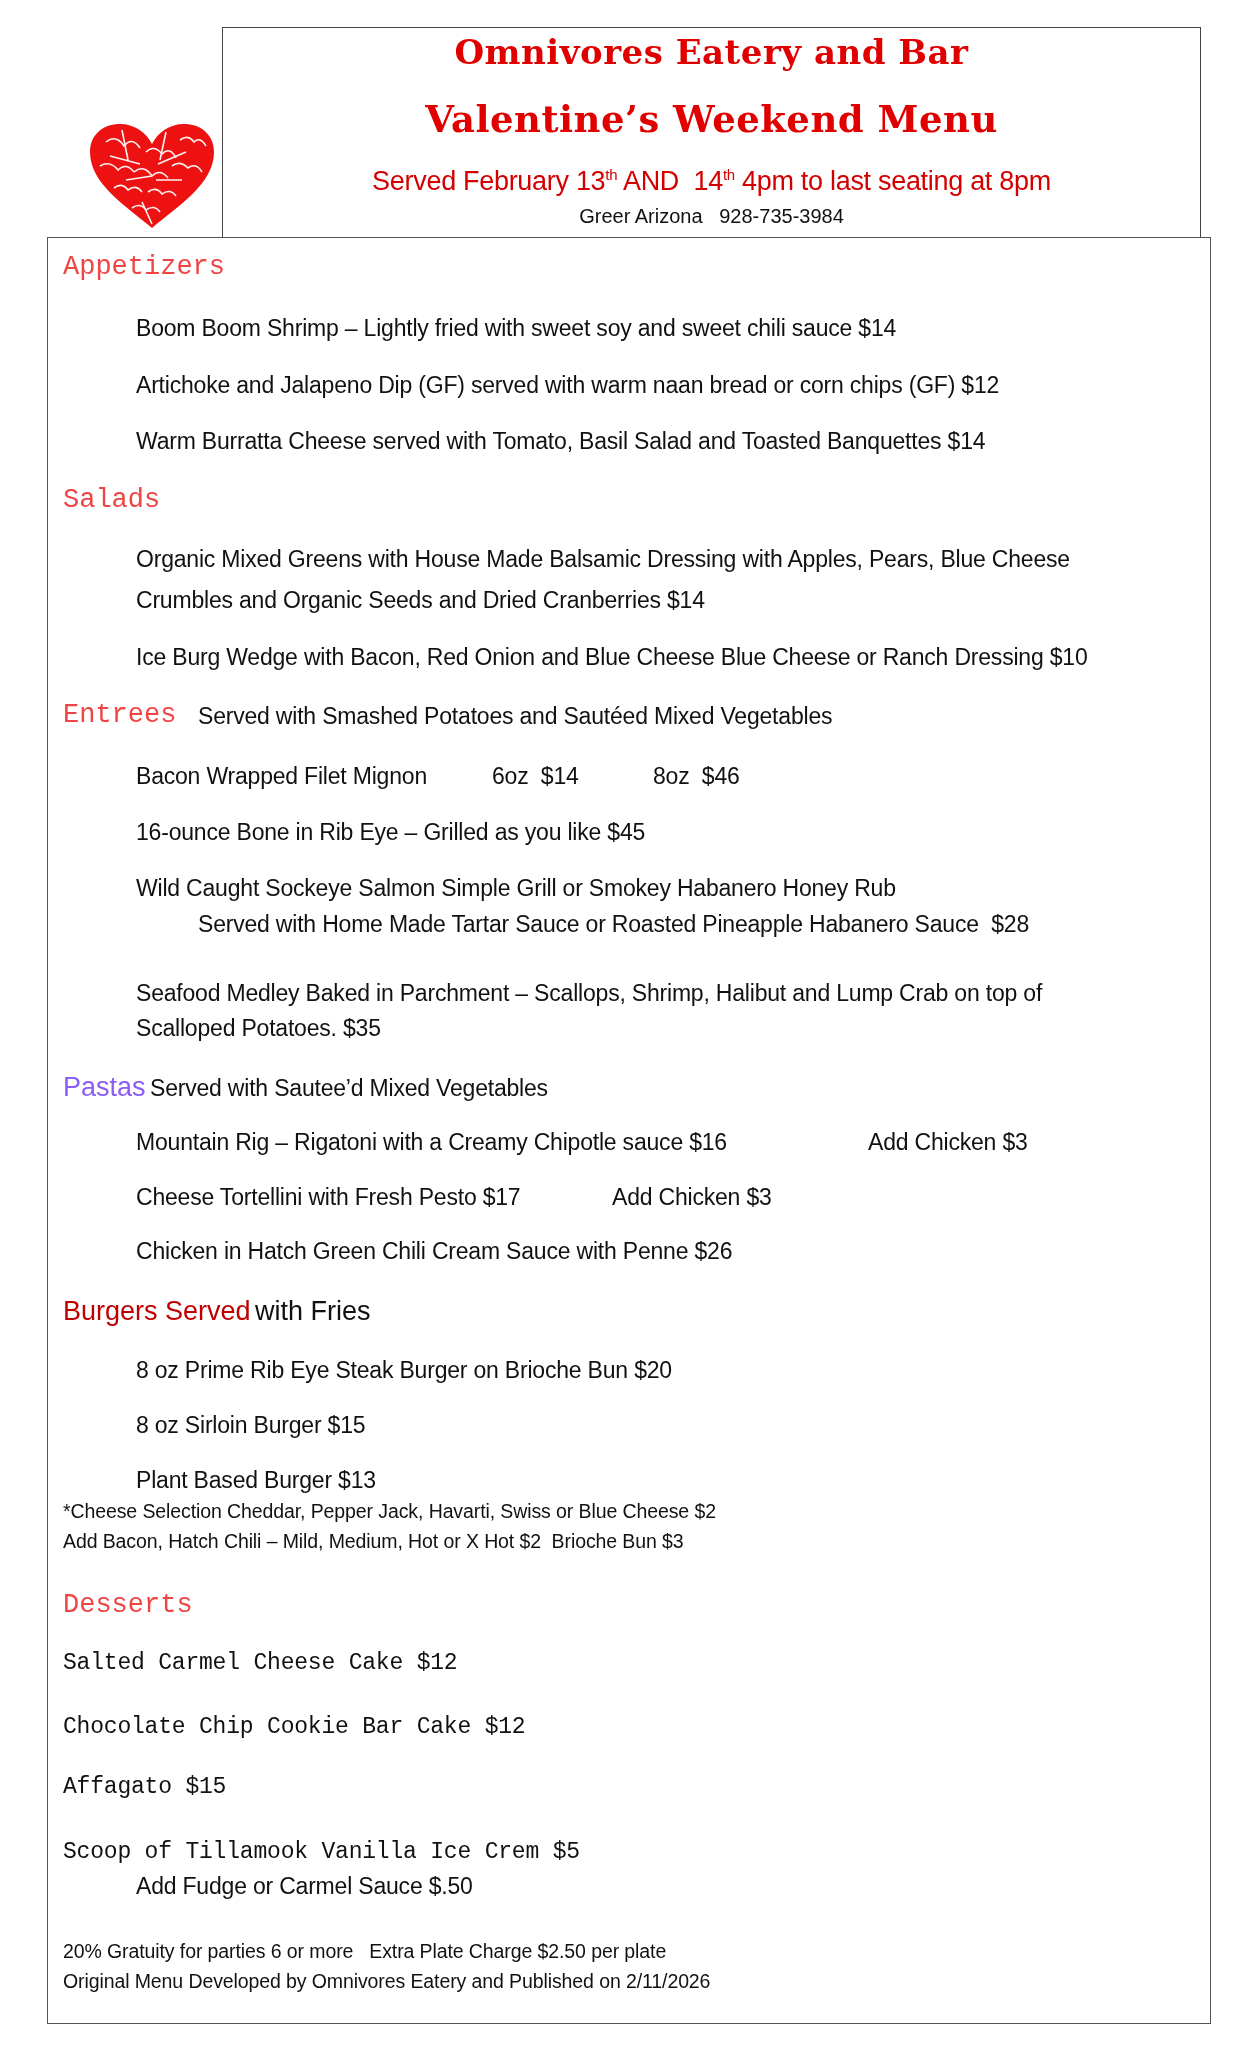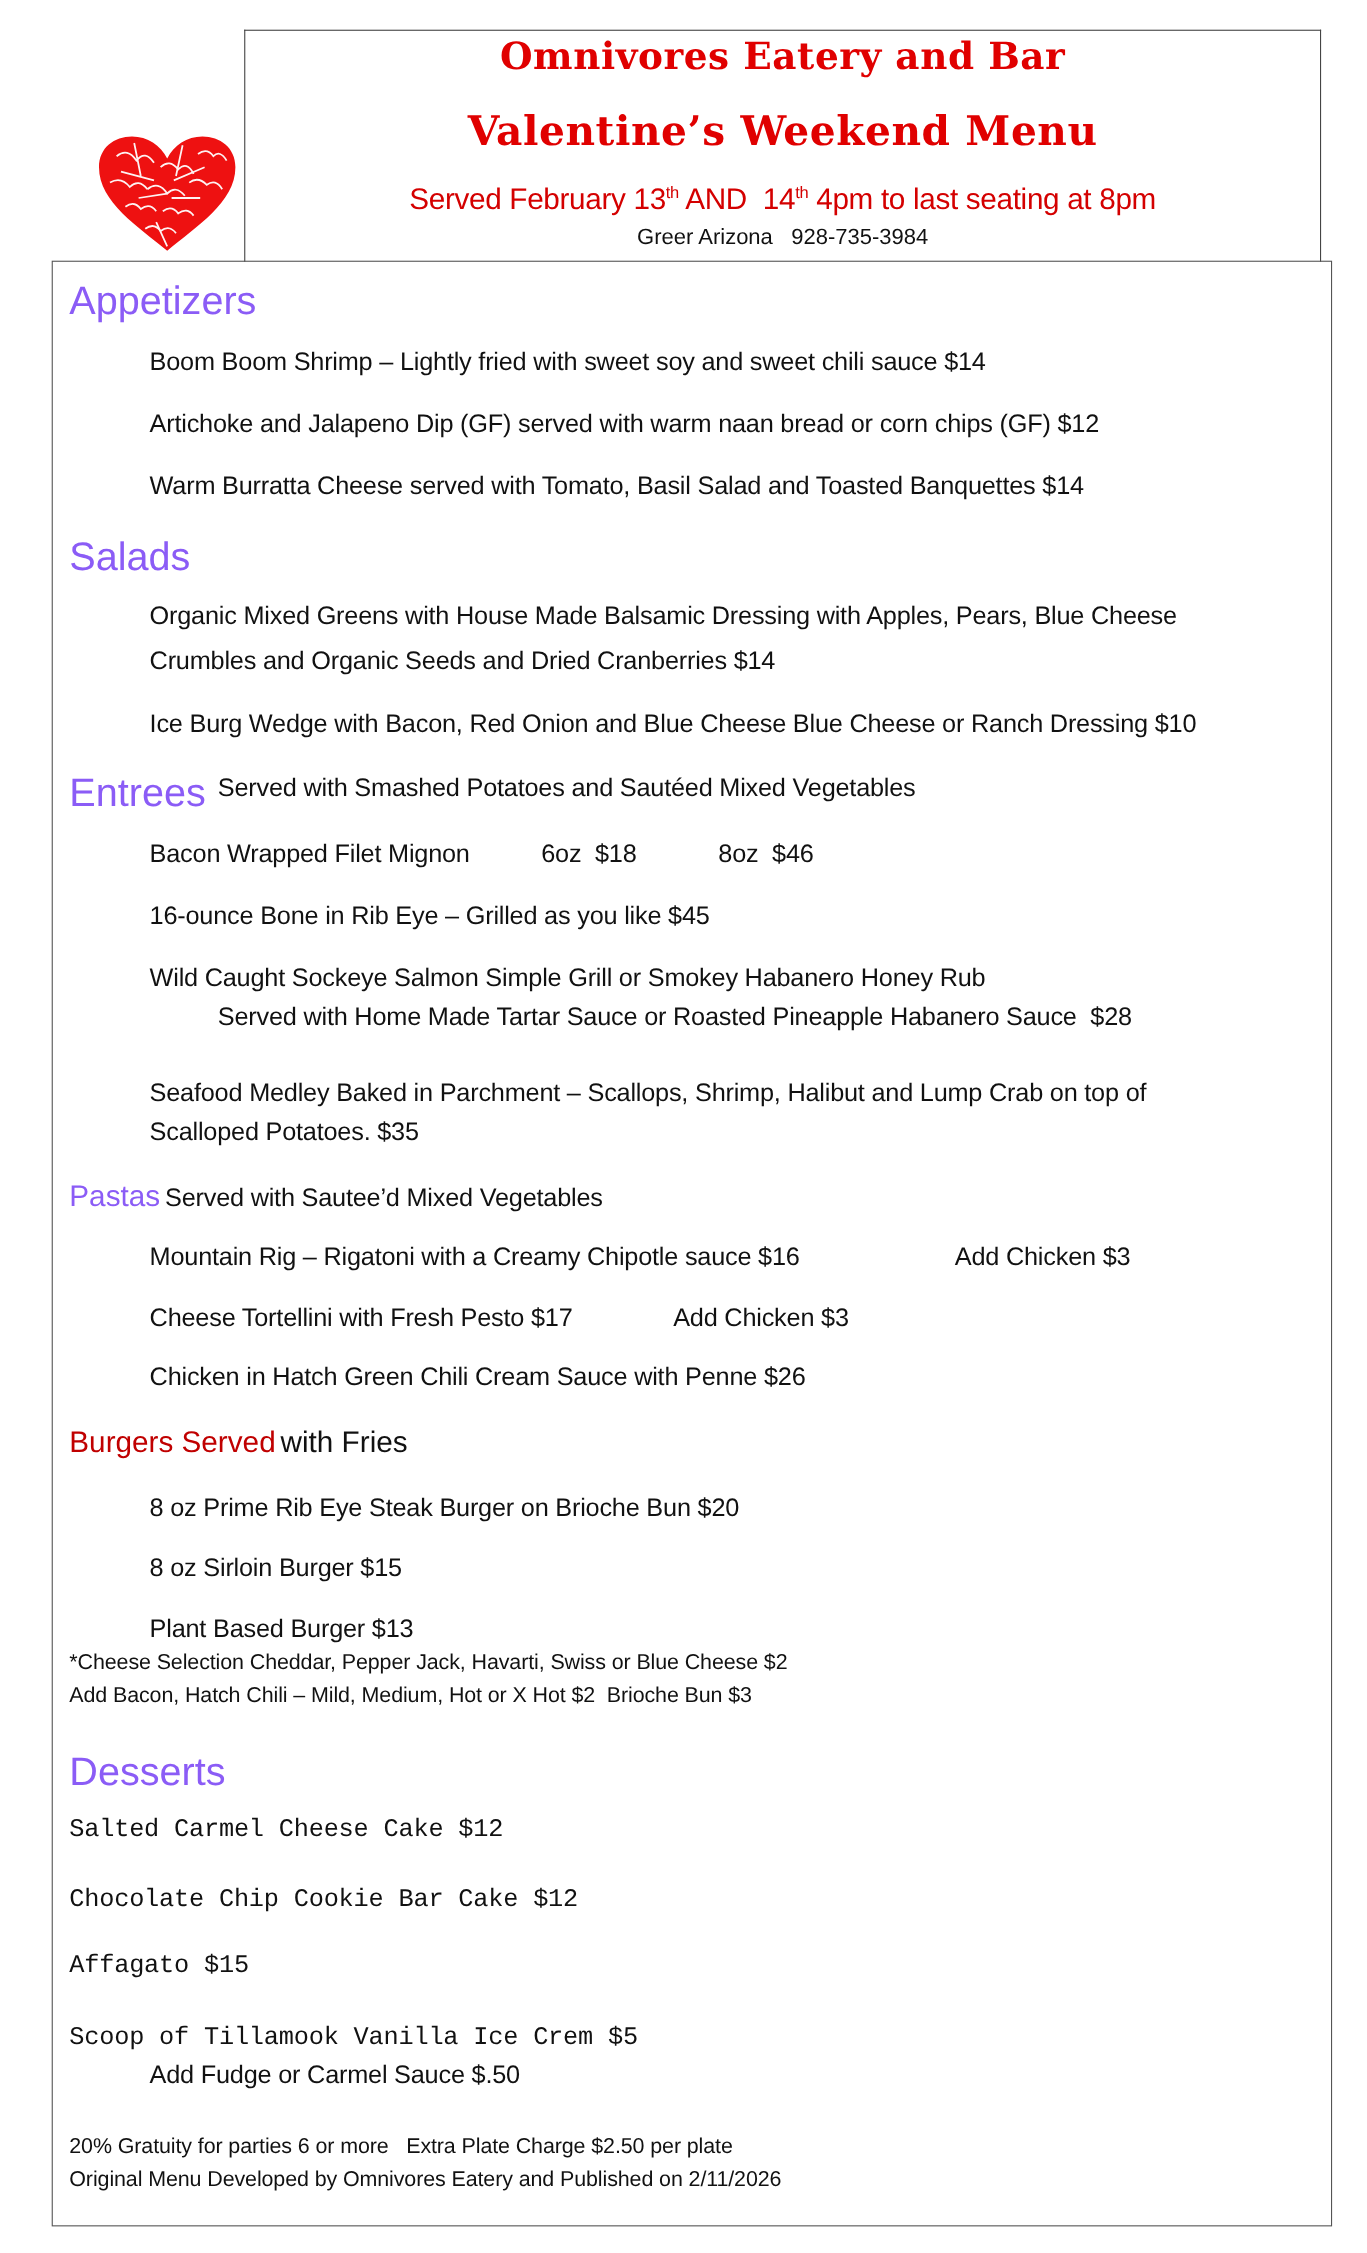--- a/index.html
+++ b/index.html
@@ -11,21 +11,21 @@
   .main-box { position: absolute; left: 47px; top: 237px; width: 1164px; height: 1787px;
               border: 1.5px solid #555555; box-sizing: border-box; }
   .title { color: #e00000; font-family: "DejaVu Serif", serif; font-weight: bold;
            text-align: center; left: 222px; width: 979px; letter-spacing: 0.5px; }
   .title1 { top: 32px; font-size: 34px; }
   .title2 { top: 97px; font-size: 37px; }
   .served { top: 166px; left: 222px; width: 979px; text-align: center; color: #d40000;
             font-weight: normal; font-size: 27px; letter-spacing: -0.3px; }
   .served sup { font-size: 15px; }
   .contact { top: 205px; left: 222px; width: 979px; text-align: center; font-size: 20px; color: #111; }
-  .heading { color: #8b5cf6; font-size: 36px; left: 63px; }
+  .heading { color: #ef4444; font-size: 27px; left: 63px; font-family: Liberation Mono, monospace; }
   .item { font-size: 23px; left: 136px; letter-spacing: -0.2px; }
   .item.flush { left: 63px; font-family: Liberation Mono, monospace; }
   .item.indent2 { left: 198px; }
   .note { font-size: 19.5px; left: 63px; letter-spacing: -0.1px; }
   .heart { position: absolute; left: 86px; top: 122px; width: 132px; height: 108px; }
 </style>
 </head>
 <body>
 
 <svg class="heart" viewBox="0 0 132 108" xmlns="http://www.w3.org/2000/svg">
@@ -58,21 +58,21 @@
 <div class="abs item" style="top:428px">Warm Burratta Cheese served with Tomato, Basil Salad and Toasted Banquettes $14</div>
 
 <div class="abs heading" style="top:485px">Salads</div>
 <div class="abs item" style="top:546px">Organic Mixed Greens with House Made Balsamic Dressing with Apples, Pears, Blue Cheese</div>
 <div class="abs item" style="top:587px">Crumbles and Organic Seeds and Dried Cranberries $14</div>
 <div class="abs item" style="top:644px">Ice Burg Wedge with Bacon, Red Onion and Blue Cheese Blue Cheese or Ranch Dressing $10</div>
 
 <div class="abs heading" style="top:700px">Entrees</div>
 <div class="abs item" style="top:703px; left:198px">Served with Smashed Potatoes and Sautéed Mixed Vegetables</div>
 <div class="abs item" style="top:763px">Bacon Wrapped Filet Mignon</div>
-<div class="abs item" style="top:763px; left:492px; white-space:pre">6oz  $18</div>
+<div class="abs item" style="top:763px; left:492px; white-space:pre">6oz  $14</div>
 <div class="abs item" style="top:763px; left:653px; white-space:pre">8oz  $46</div>
 <div class="abs item" style="top:819px">16-ounce Bone in Rib Eye – Grilled as you like $45</div>
 <div class="abs item" style="top:875px">Wild Caught Sockeye Salmon Simple Grill or Smokey Habanero Honey Rub</div>
 <div class="abs item indent2" style="top:911px; white-space:pre">Served with Home Made Tartar Sauce or Roasted Pineapple Habanero Sauce  $28</div>
 <div class="abs item" style="top:980px">Seafood Medley Baked in Parchment – Scallops, Shrimp, Halibut and Lump Crab on top of</div>
 <div class="abs item" style="top:1015px">Scalloped Potatoes. $35</div>
 
 <div class="abs" style="top:1072px; left:63px"><span class="heading-inline" style="color:#8b5cf6; font-size:27px">Pastas</span> <span style="font-size:23px; letter-spacing:-0.2px">Served with Sautee’d Mixed Vegetables</span></div>
 <div class="abs item" style="top:1129px">Mountain Rig – Rigatoni with a Creamy Chipotle sauce $16</div>
 <div class="abs item" style="top:1129px; left:868px">Add Chicken $3</div>

